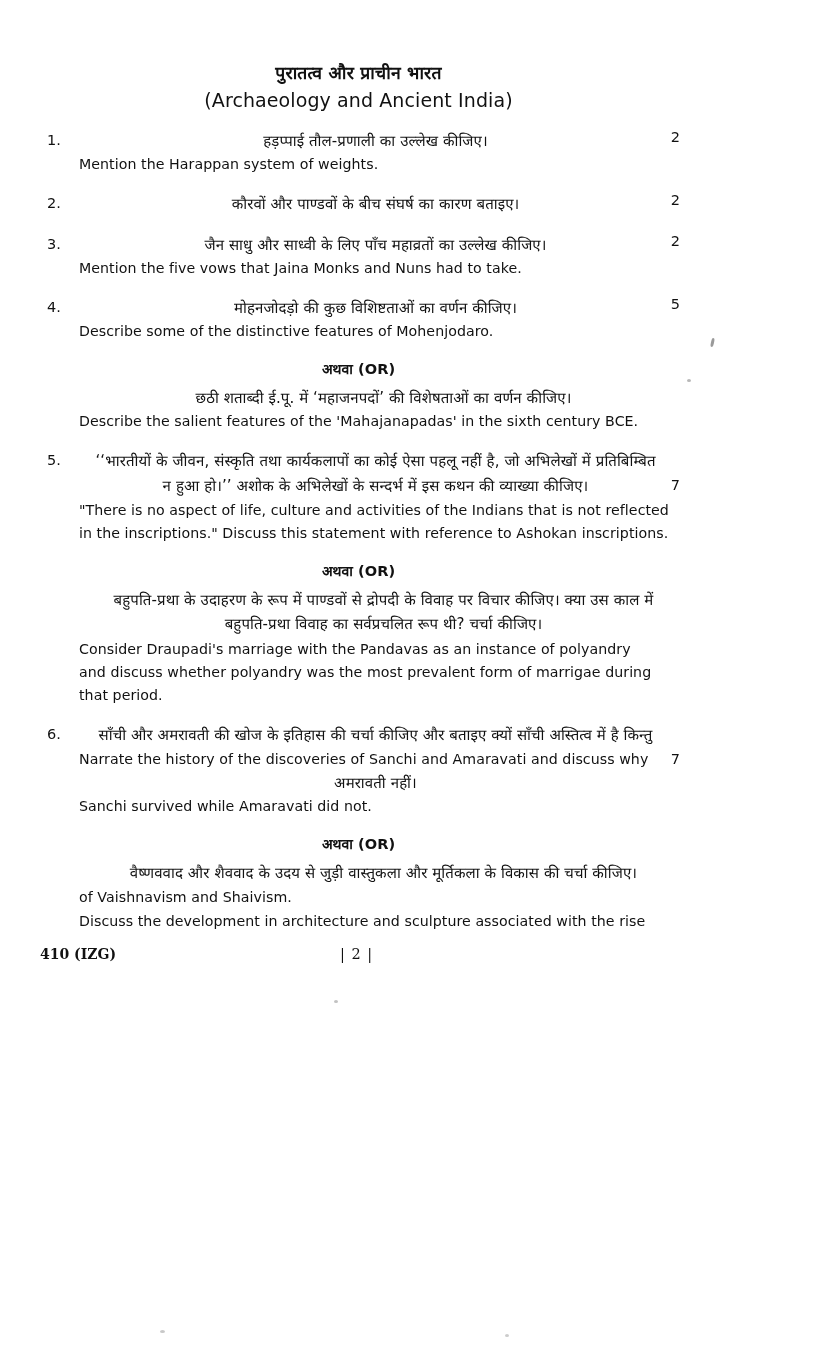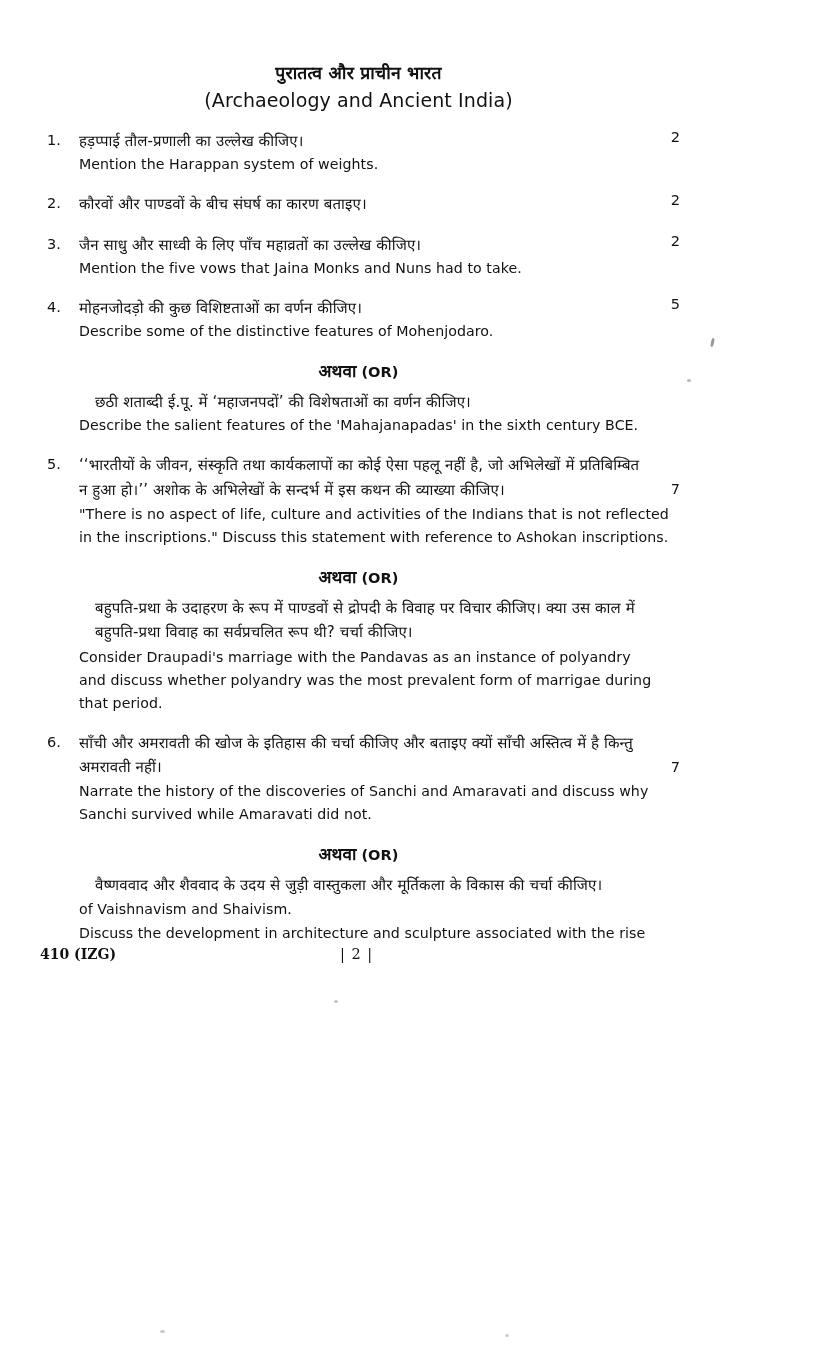--- a/index.html
+++ b/index.html
@@ -55,38 +55,39 @@
     position: relative;
   }
   .line {
     font-size: 14.6px;
     line-height: 1.62;
     position: relative;
   }
   .line.hi {
     font-size: 15px;
     letter-spacing: 0.1px;
+    text-align: center;
   }
   .line.en {
     font-size: 14.2px;
     letter-spacing: 0.05px;
   }
   .marks {
     position: absolute;
     right: -8px;
     top: 0;
     font-size: 14.5px;
   }
   .or {
     text-align: center;
     font-size: 14.6px;
     font-weight: bold;
     margin: 16px 0 8px 0;
   }
-  .or .hi-or { font-size: 17px; }
+  .or .hi-or { font-size: 14px; }
   .alt {
     margin-left: 34px;
   }
   .alt .line.hi { font-size: 15px; margin-left: 16px; }
   .spaced-en { margin-top: 1px; }
   .footer {
     position: absolute;
     left: 40px;
     right: 58px;
     bottom: 393px;
@@ -190,22 +191,22 @@
     <div class="line hi">बहुपति-प्रथा विवाह का सर्वप्रचलित रूप थी? चर्चा कीजिए।</div>
     <div class="line en spaced-en">Consider Draupadi's marriage with the Pandavas as an instance of polyandry</div>
     <div class="line en">and discuss whether polyandry was the most prevalent form of marrigae during</div>
     <div class="line en">that period.</div>
   </div>
 
   <div class="q">
     <div class="q-num">6.</div>
     <div class="q-body">
       <div class="line hi">साँची और अमरावती की खोज के इतिहास की चर्चा कीजिए और बताइए क्यों साँची अस्तित्व में है किन्तु</div>
+      <div class="line en spaced-en">Narrate the history of the discoveries of Sanchi and Amaravati and discuss why</div>
       <div class="line hi">अमरावती नहीं।</div>
-      <div class="line en spaced-en">Narrate the history of the discoveries of Sanchi and Amaravati and discuss why</div>
       <div class="line en">Sanchi survived while Amaravati did not.</div>
       <div class="marks" style="top:28px;">7</div>
     </div>
   </div>
 
   <div class="or">
     <span class="hi-or">अथवा</span>
     <span>(OR)</span>
   </div>
 

